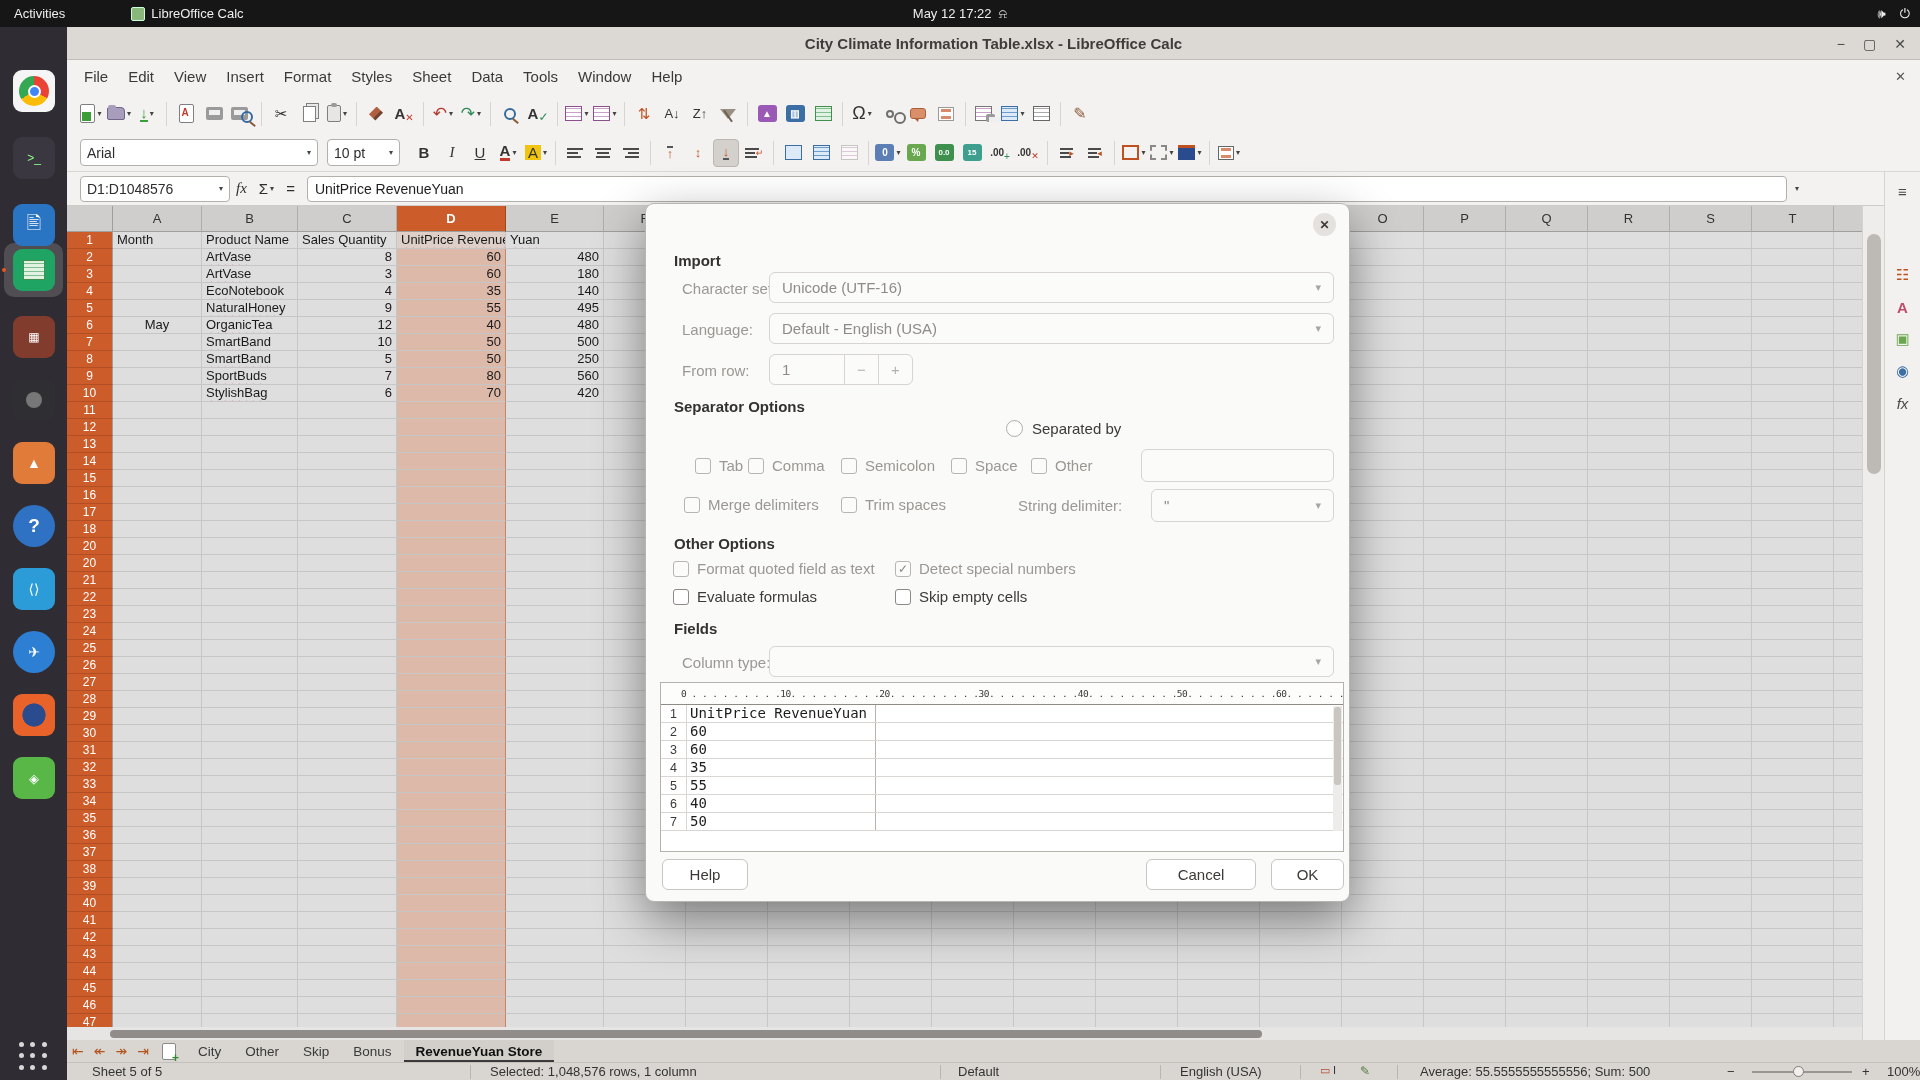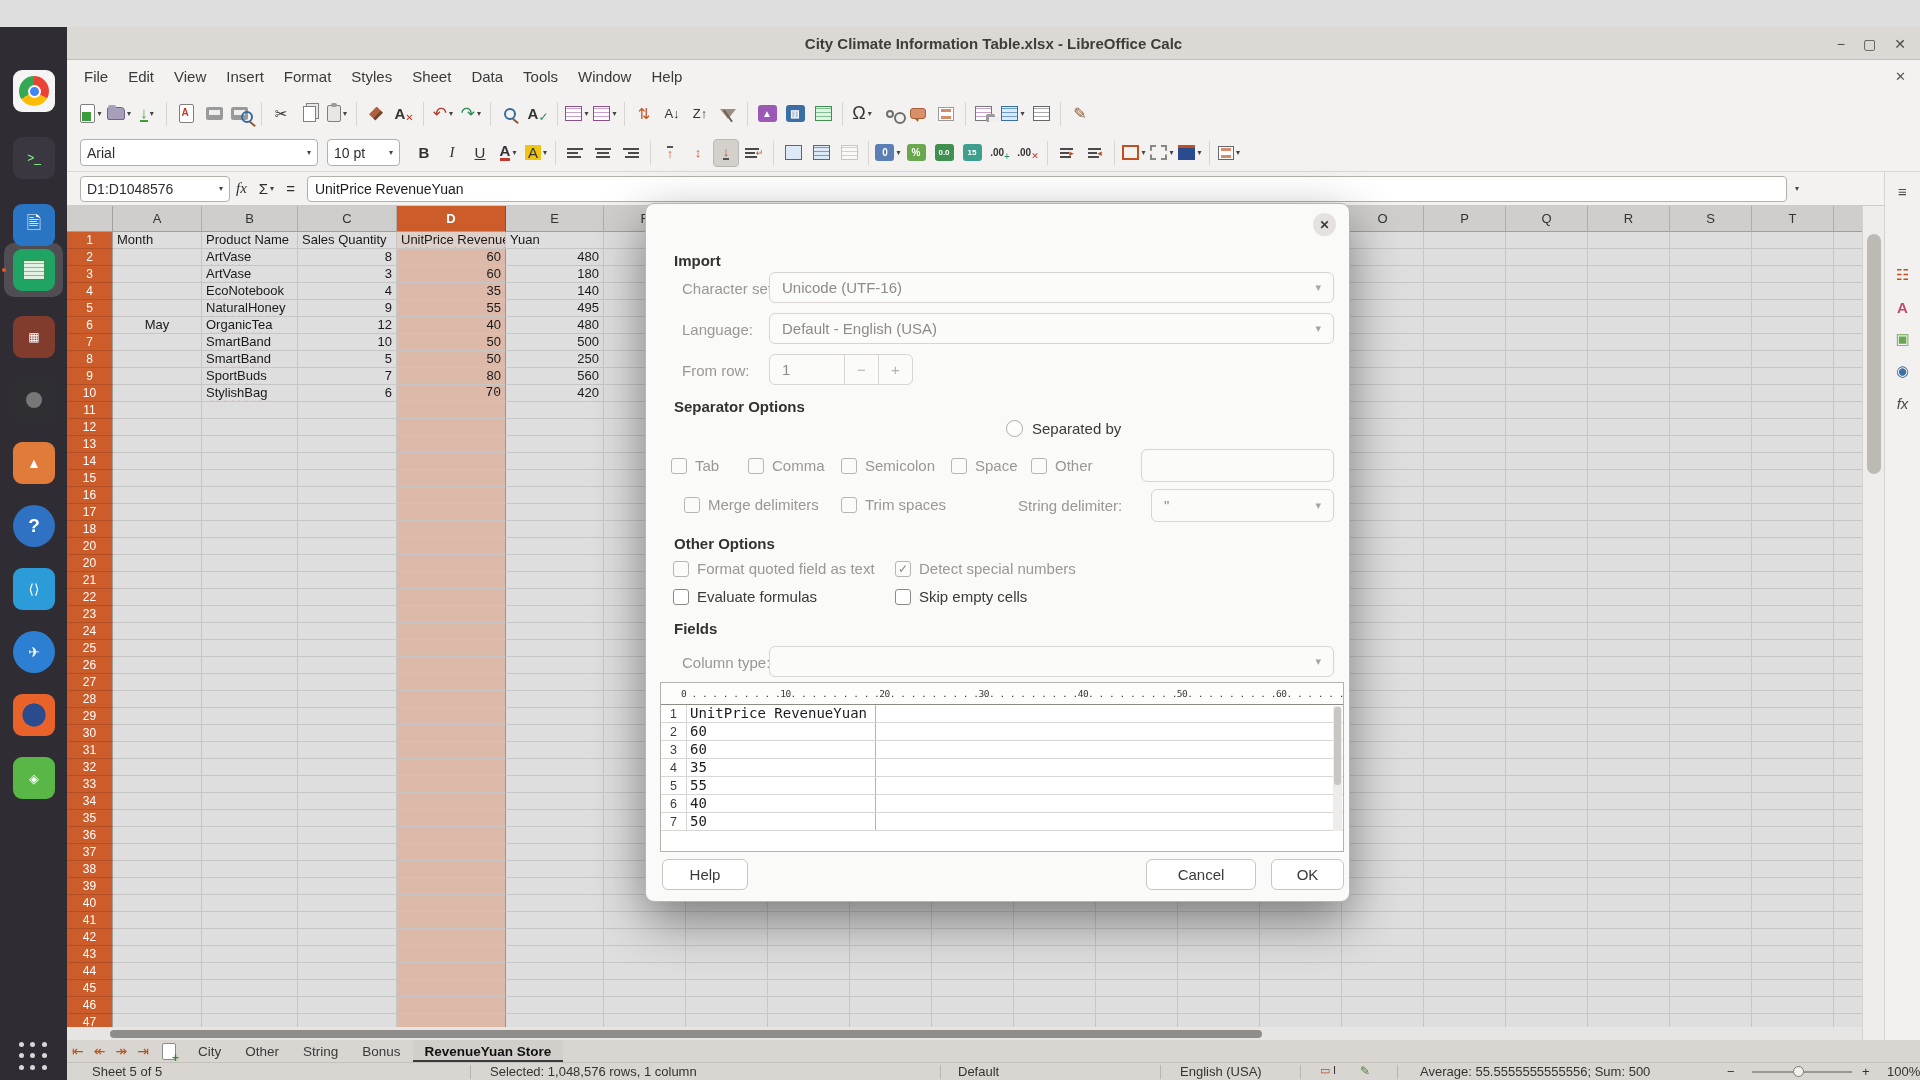--- a/index.html
+++ b/index.html
@@ -196,20 +196,35 @@
   #pvscroll { position:absolute; right:1px; top:23px; width:9px; height:125px; background:#eeecea; }
   #pvthumb { width:7px; height:78px; margin:1px auto; background:#c9c5c1; border-radius:3px;}
   .dbtn { position:absolute; height:31px; background:#fff; border:1px solid #c9c5c1; border-radius:6px;
           font-size:15px; color:#3c3a38; display:flex; align-items:center; justify-content:center; }
 </style>
 </head>
 <body>
 
 <div id="screen">
 
+  <div id="topbar">
+    <span class="act">Activities</span>
+    <span class="appchip">
+      <span class="ic"></span>
+      <span>LibreOffice Calc</span>
+    </span>
+    <span class="clock">
+      <span>May 12 17:22</span>
+      <span>⍾</span>
+    </span>
+    <span class="tray">
+      <span>🕪</span>
+      <span>⏻</span>
+    </span>
+  </div>
 
   <div id="dock">
     <div class="dock-active" style="top:216px"></div>
     <div class="dockicon" style="top:43px;background:#f5f5f5">
       <div style="width:30px;height:30px;border-radius:50%;background:conic-gradient(#ea4335 0 33%,#fbbc05 33% 66%,#34a853 66% 100%);display:flex;align-items:center;justify-content:center;">
         <div style="width:13px;height:13px;border-radius:50%;background:#4285f4;border:2px solid #fff;"></div>
         </div>
     </div>
     <div class="dockicon" style="top:110px;background:#3b3740">
         <span style="font-size:12px;color:#8f8">&gt;_</span>
@@ -789,21 +804,21 @@
           <div class="cell" style="min-width: 82px; width: 82px;"></div>
           <div class="cell" style="min-width: 82px; width: 82px;"></div>
           <div class="cell" style="min-width: 82px; width: 82px;"></div>
           <div class="cell" style="min-width: 82px; width: 82px;"></div>
         </div>
         <div class="grow">
           <div class="rowhdr">10</div>
           <div class="cell" style="min-width: 89px; width: 89px;"></div>
           <div class="cell sp" style="min-width: 96px; width: 96px;">StylishBag</div>
           <div class="cell num" style="min-width: 99px; width: 99px;">6</div>
-          <div class="cell selcol num" style="min-width: 109px; width: 109px; font-family: Liberation Mono, monospace;">70</div>
+          <div class="cell selcol num" style="min-width: 109px; width: 109px;">70</div>
           <div class="cell num" style="min-width: 98px; width: 98px;">420</div>
           <div class="cell" style="min-width: 82px; width: 82px;"></div>
           <div class="cell" style="min-width: 82px; width: 82px;"></div>
           <div class="cell" style="min-width: 82px; width: 82px;"></div>
           <div class="cell" style="min-width: 82px; width: 82px;"></div>
           <div class="cell" style="min-width: 82px; width: 82px;"></div>
           <div class="cell" style="min-width: 82px; width: 82px;"></div>
           <div class="cell" style="min-width: 82px; width: 82px;"></div>
           <div class="cell" style="min-width: 82px; width: 82px;"></div>
           <div class="cell" style="min-width: 82px; width: 82px;"></div>
@@ -1725,21 +1740,21 @@
   </div>
 
   <div id="tabbar">
     <span class="navarr">⇤</span>
     <span class="navarr">↞</span>
     <span class="navarr">↠</span>
     <span class="navarr">⇥</span>
     <span id="addsheet"></span>
     <span class="stab">City</span>
     <span class="stab">Other</span>
-    <span class="stab">String</span>
+    <span class="stab">Skip</span>
     <span class="stab">Bonus</span>
     <span class="stab active">RevenueYuan Store</span>
   </div>
 
   <div id="statusbar">
     <span style="left:25px">Sheet 5 of 5</span>
     <i class="ssep" style="left:403px"></i>
     <span style="left:423px">Selected: 1,048,576 rows, 1 column</span>
     <i class="ssep" style="left:873px"></i>
     <span style="left:891px">Default</span>
@@ -1782,21 +1797,21 @@
       <span class="spin-seg">+</span>
     </div>
 
     <span class="dsec" style="left:28px;top:194px">Separator Options</span>
 
     <div id="sepby">
       <span class="radio"></span>
       <span>Separated by</span>
     </div>
 
-    <div class="cb" style="left:25px;top:253px">
+    <div class="cb" style="left:49px;top:253px">
         <span class="cbbox"></span>
         <span>Tab</span>
       </div>
     <div class="cb" style="left:102px;top:253px">
         <span class="cbbox"></span>
         <span>Comma</span>
       </div>
     <div class="cb" style="left:195px;top:253px">
         <span class="cbbox"></span>
         <span>Semicolon</span>

